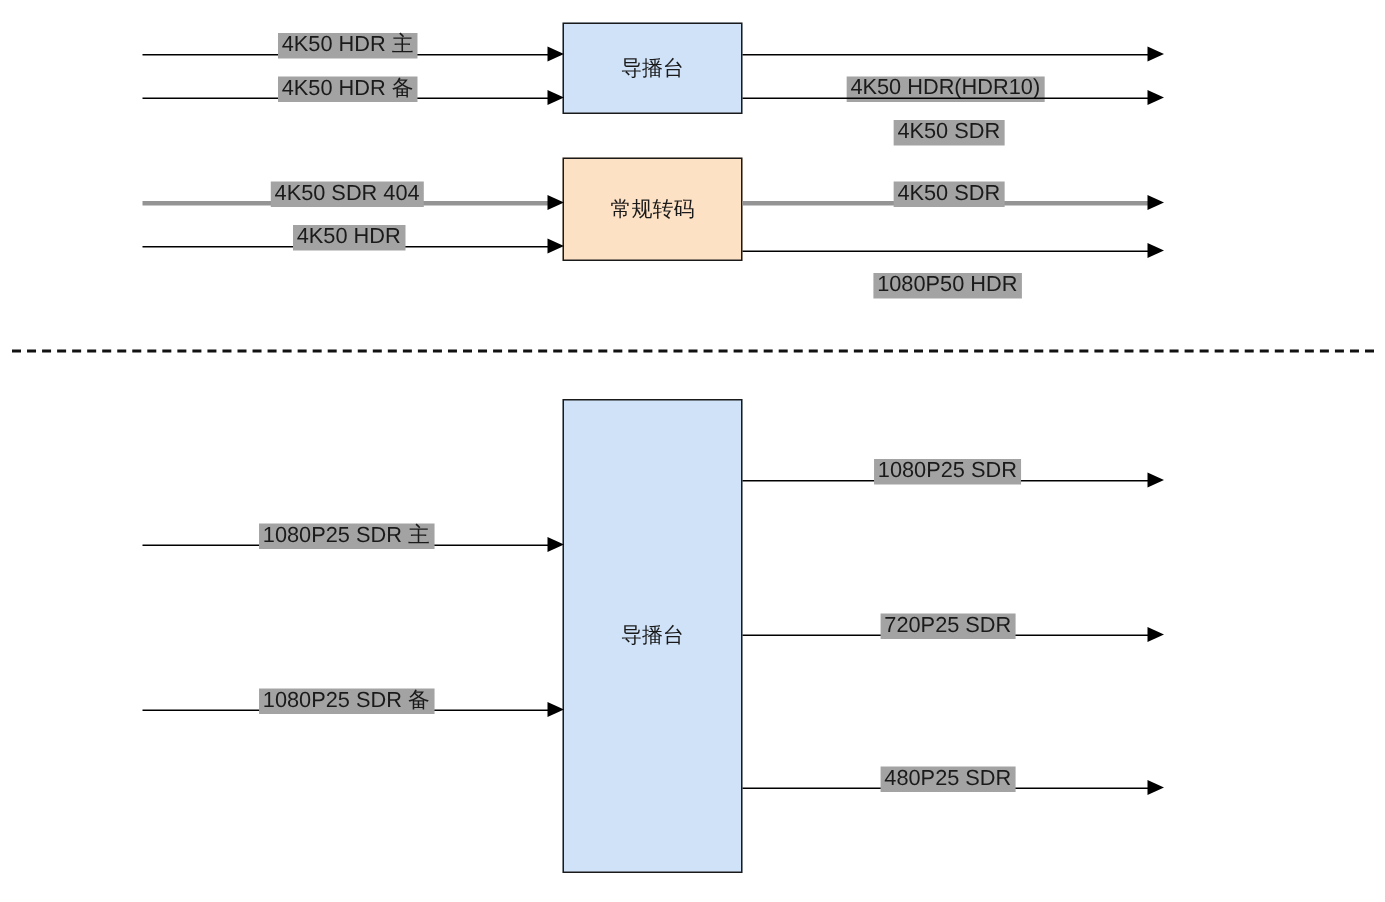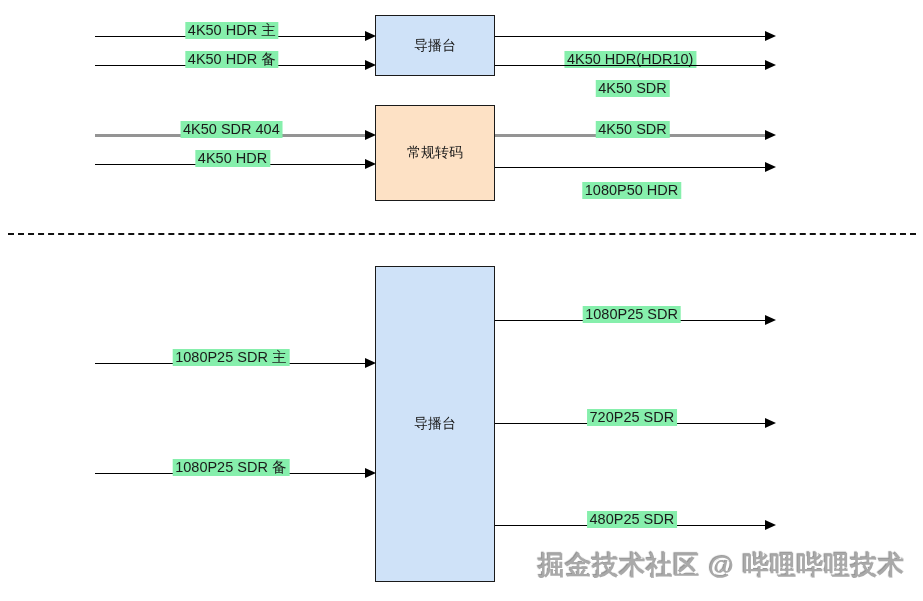--- a/index.html
+++ b/index.html
@@ -30,21 +30,21 @@
     position:absolute;left:0;right:9px;top:-0.5px;height:1px;background:var(--line);
   }
   .arrow .head{
     position:absolute;right:0;top:-5px;width:0;height:0;
     border-left:11px solid var(--line);
     border-top:5px solid transparent;border-bottom:5px solid transparent;
   }
   .arrow.grey .line{height:3px;top:-1.5px;background:var(--grey);}
   .arrow .lbl{
     position:absolute;left:50%;transform:translateX(-54%);bottom:-3px;
-    background:#86efac;padding:0 3px;font-size:14.5px;color:var(--text);
+    background:#a3a3a3;padding:0 3px;font-size:14.5px;color:var(--text);
     white-space:nowrap;line-height:1.15;
   }
   .arrow .lbl.mid{bottom:auto;top:50%;transform:translate(-54%,-54%);margin-top:24px;}
   
   .divider{
     position:absolute;left:8px;top:233px;width:908px;height:0;
     border-top:2px dashed #111;
   }
   
   .watermark{
@@ -78,21 +78,21 @@
     <i class="line"></i>
     <i class="head"></i>
     <span class="lbl mid">4K50 HDR(HDR10)</span>
   </div>
   <div class="arrow" style="left:495px;top:65px;width:281px">
     <i class="line"></i>
     <i class="head"></i>
     <span class="lbl mid">4K50 SDR</span>
   </div>
 
-  <div class="node orange" style="left:375px;top:105px;width:120px;height:96px">
+  <div class="node orange" style="left:375px;top:105px;width:120px;height:69px">
     <span>常规转码</span>
   </div>
 
   <div class="arrow grey" style="left:95px;top:135px;width:281px">
     <i class="line"></i>
     <i class="head"></i>
     <span class="lbl">4K50 SDR 404</span>
   </div>
   <div class="arrow" style="left:95px;top:164px;width:281px">
     <i class="line"></i>
@@ -135,15 +135,14 @@
     <i class="line"></i>
     <i class="head"></i>
     <span class="lbl">720P25 SDR</span>
   </div>
   <div class="arrow" style="left:495px;top:525px;width:281px">
     <i class="line"></i>
     <i class="head"></i>
     <span class="lbl">480P25 SDR</span>
   </div>
 
-  <div class="watermark">掘金技术社区 @ 哔哩哔哩技术</div>
 
 </div>
 
 </body></html>

